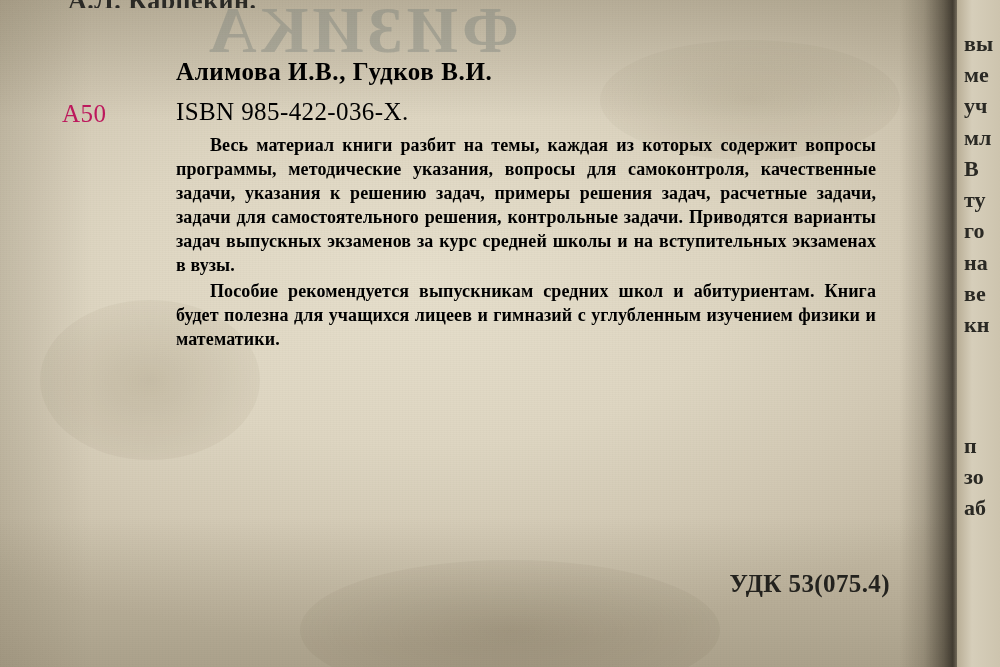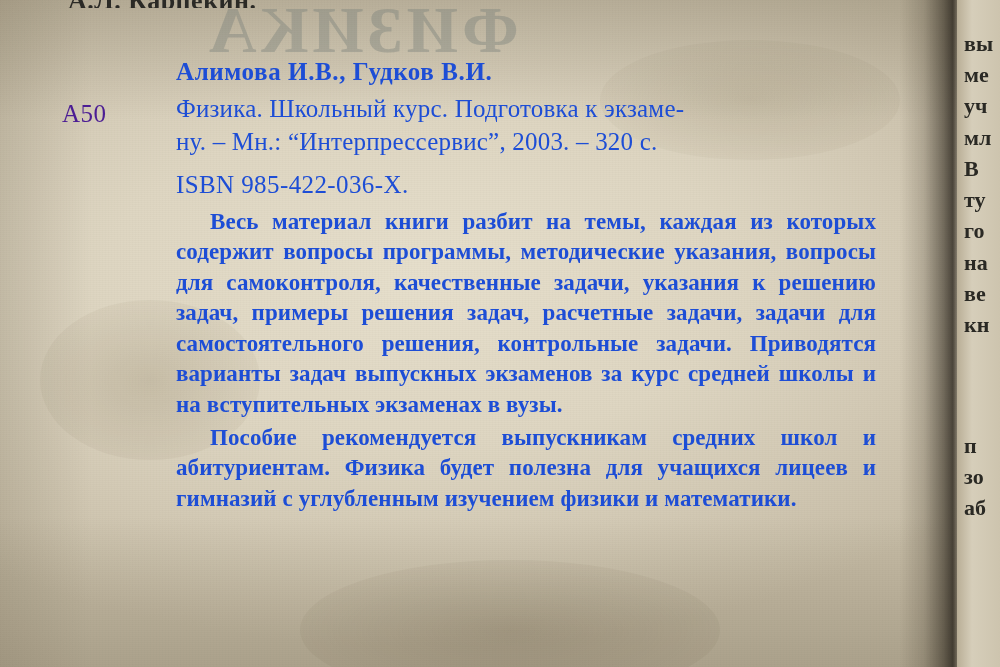--- a/index.html
+++ b/index.html
@@ -102,56 +102,56 @@
     overflow: hidden;
     height: 22px;
   }
 
   
   .text-col {
     position: absolute;
     left: 176px;
     top: 58px;
     width: 700px;
-    color: #1d4ed8;
+    color: #000000;
   }
   .authors {
     font-size: 25px;
     font-weight: 700;
     letter-spacing: 0.6px;
     margin-bottom: 6px;
   }
   .title-block {
     font-size: 25px;
     line-height: 1.33;
     letter-spacing: 0.2px;
   }
   .isbn {
     font-size: 25px;
     letter-spacing: 0.4px;
     margin-top: 12px;
     margin-bottom: 8px;
   }
   .annotation {
-    font-size: 23px;
+    font-size: 18px;
     font-weight: 700;
     line-height: 1.33;
     text-align: justify;
     letter-spacing: 0.1px;
   }
   .annotation p {
     margin: 0 0 2px 0;
     text-indent: 34px;
   }
   .shelfmark {
     position: absolute;
     left: 62px;
     top: 100px;
     font-size: 25px;
-    color: #4c1d95;
+    color: #be185d;
     letter-spacing: 0.5px;
   }
 
   
   .codes {
     position: absolute;
     left: 640px;
     top: 568px;
     width: 250px;
     text-align: right;
@@ -198,32 +198,29 @@
   <div class="blotch" style="left:300px; top:560px; width:420px; height:140px; background:radial-gradient(ellipse at center, rgba(120,108,82,0.20), rgba(120,108,82,0));"></div>
 
   <div class="ghost">ФИЗИКА</div>
 
   <div class="top-cut">А.Л. Карпекин.</div>
 
   <div class="shelfmark">А50</div>
 
   <div class="text-col">
     <div class="authors">Алимова И.В., Гудков В.И.</div>
-    <div class="title-block">
-      <div>Физика. Школьный курс. Подготовка к экзаме-</div>
-      <div>ну. – Мн.: “Интерпрессервис”, 2003. – 320 с.</div>
-    </div>
     <div class="isbn">ISBN  985-422-036-Х.</div>
     <div class="annotation">
       <p>Весь материал книги разбит на темы, каждая из которых содержит вопросы программы, методические указания, вопросы для самоконтроля, качественные задачи, указания к решению задач, примеры решения задач, расчетные задачи, задачи для самостоятельного решения, контрольные задачи. Приводятся варианты задач выпускных экзаменов за курс средней школы и  на вступительных экзаменах в вузы.</p>
-      <p>Пособие рекомендуется выпускникам средних школ и абитуриентам. Физика будет полезна для учащихся лицеев и гимназий с углубленным изучением физики и математики.</p>
+      <p>Пособие рекомендуется выпускникам средних школ и абитуриентам. Книга будет полезна для учащихся лицеев и гимназий с углубленным изучением физики и математики.</p>
     </div>
   </div>
 
   <div class="codes">
+    <div>УДК 53(075.4)</div>
   </div>
 
   <div class="grain"></div>
   <div class="gutter-shadow"></div>
   <div class="page-edge"></div>
 
   <div class="right-page">
     <div class="rp-block rp-1">
       <div class="rline">вы</div>
       <div class="rline">ме</div>

